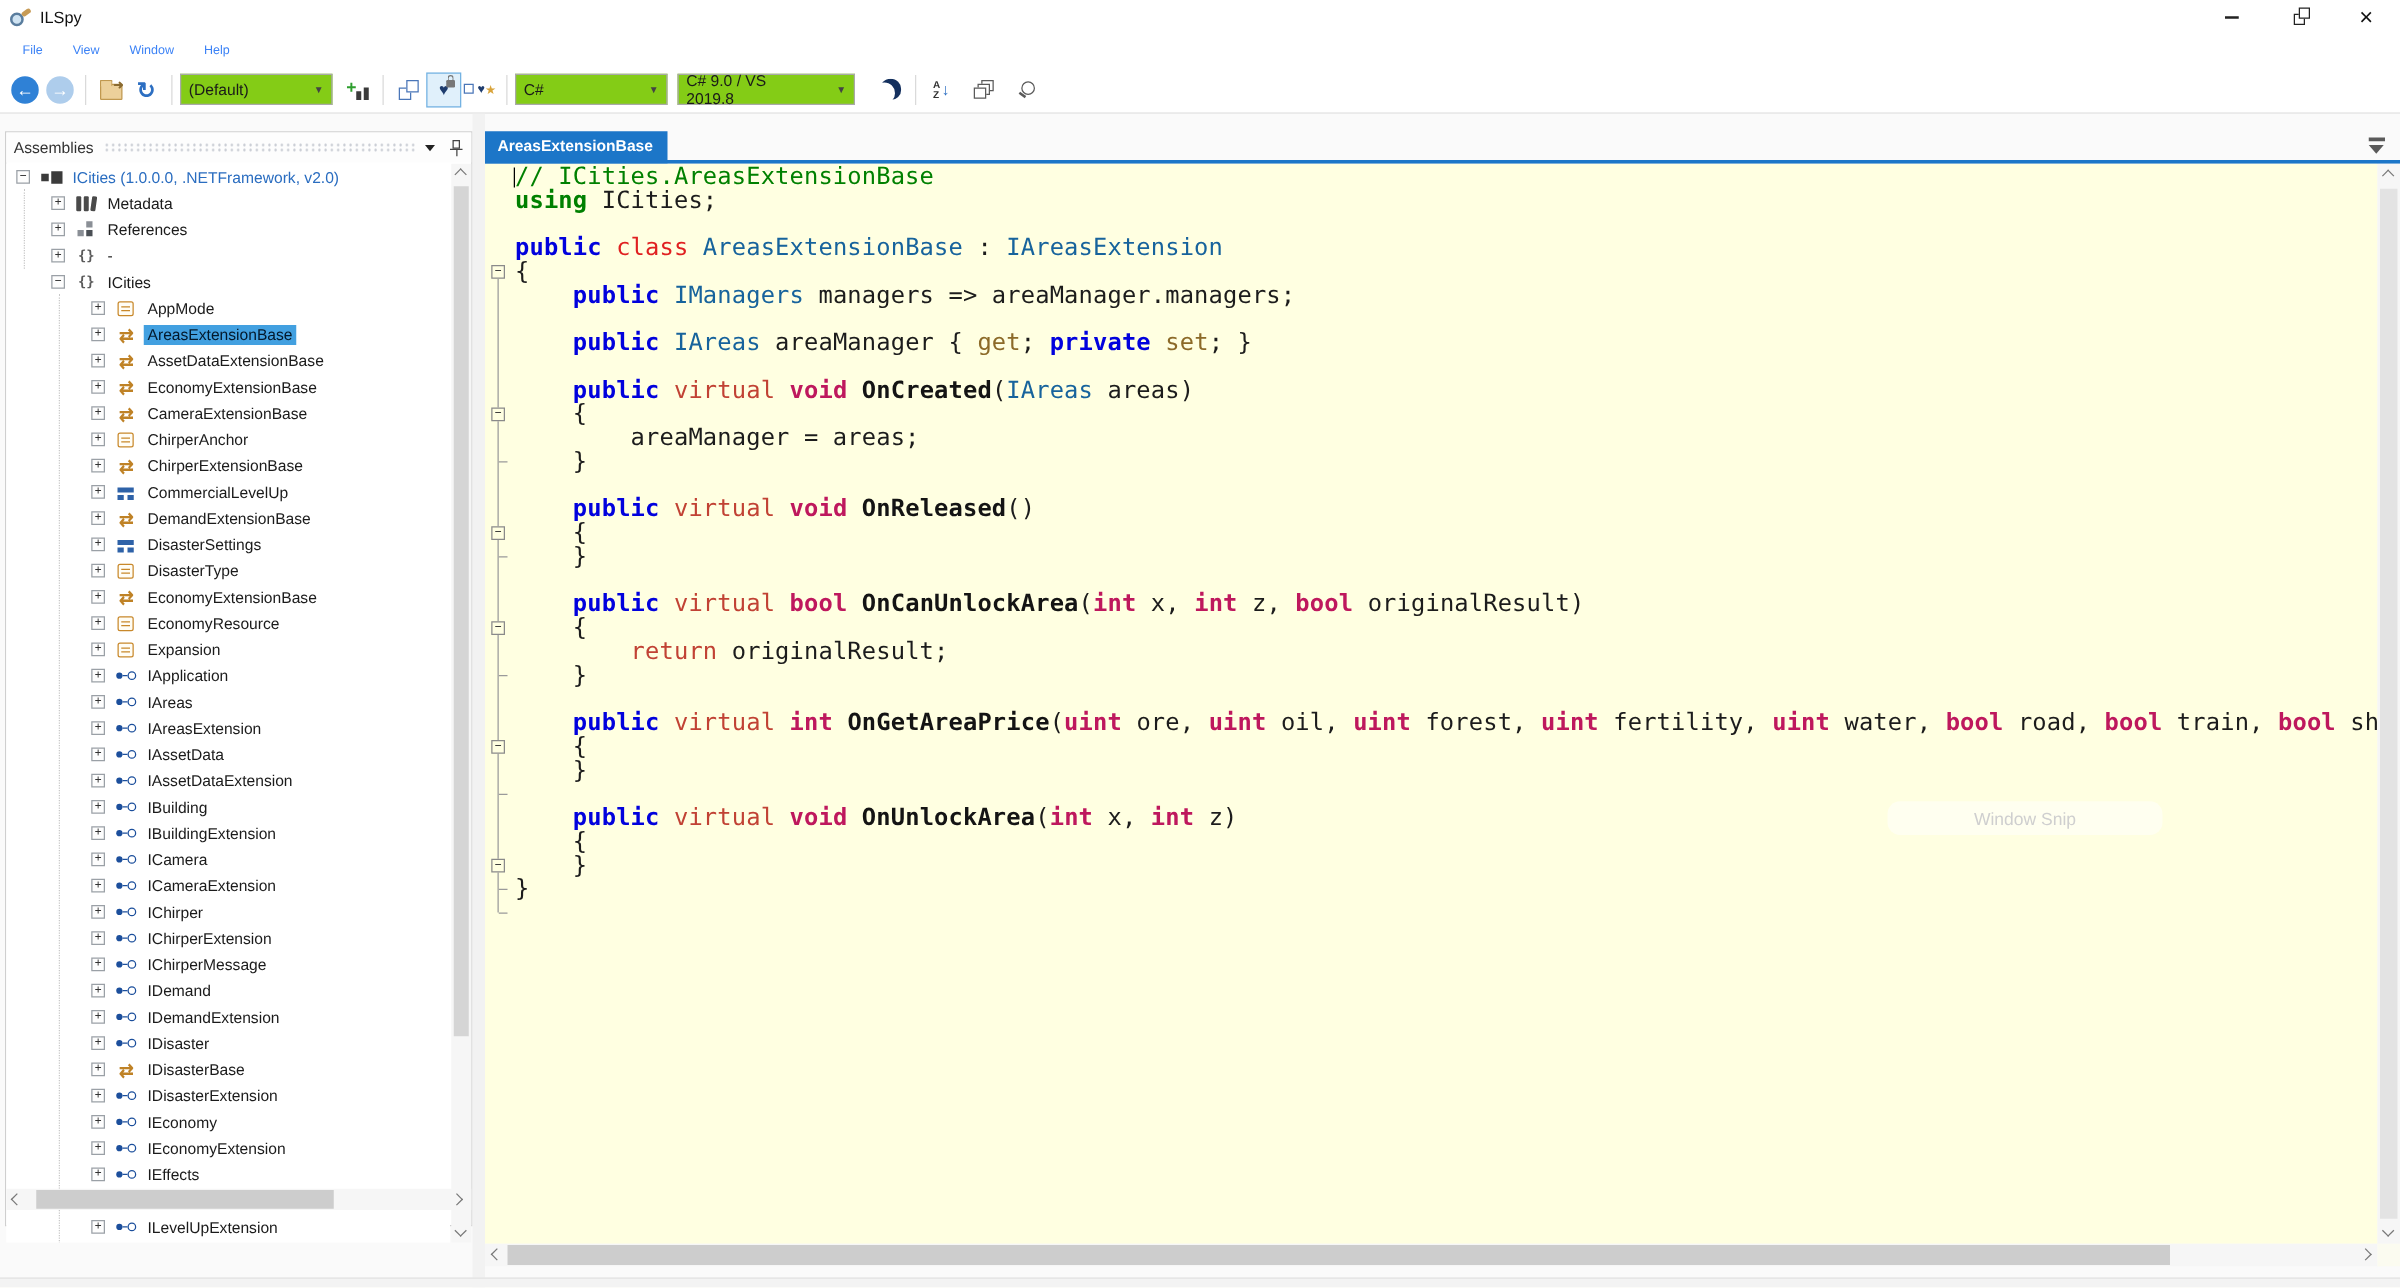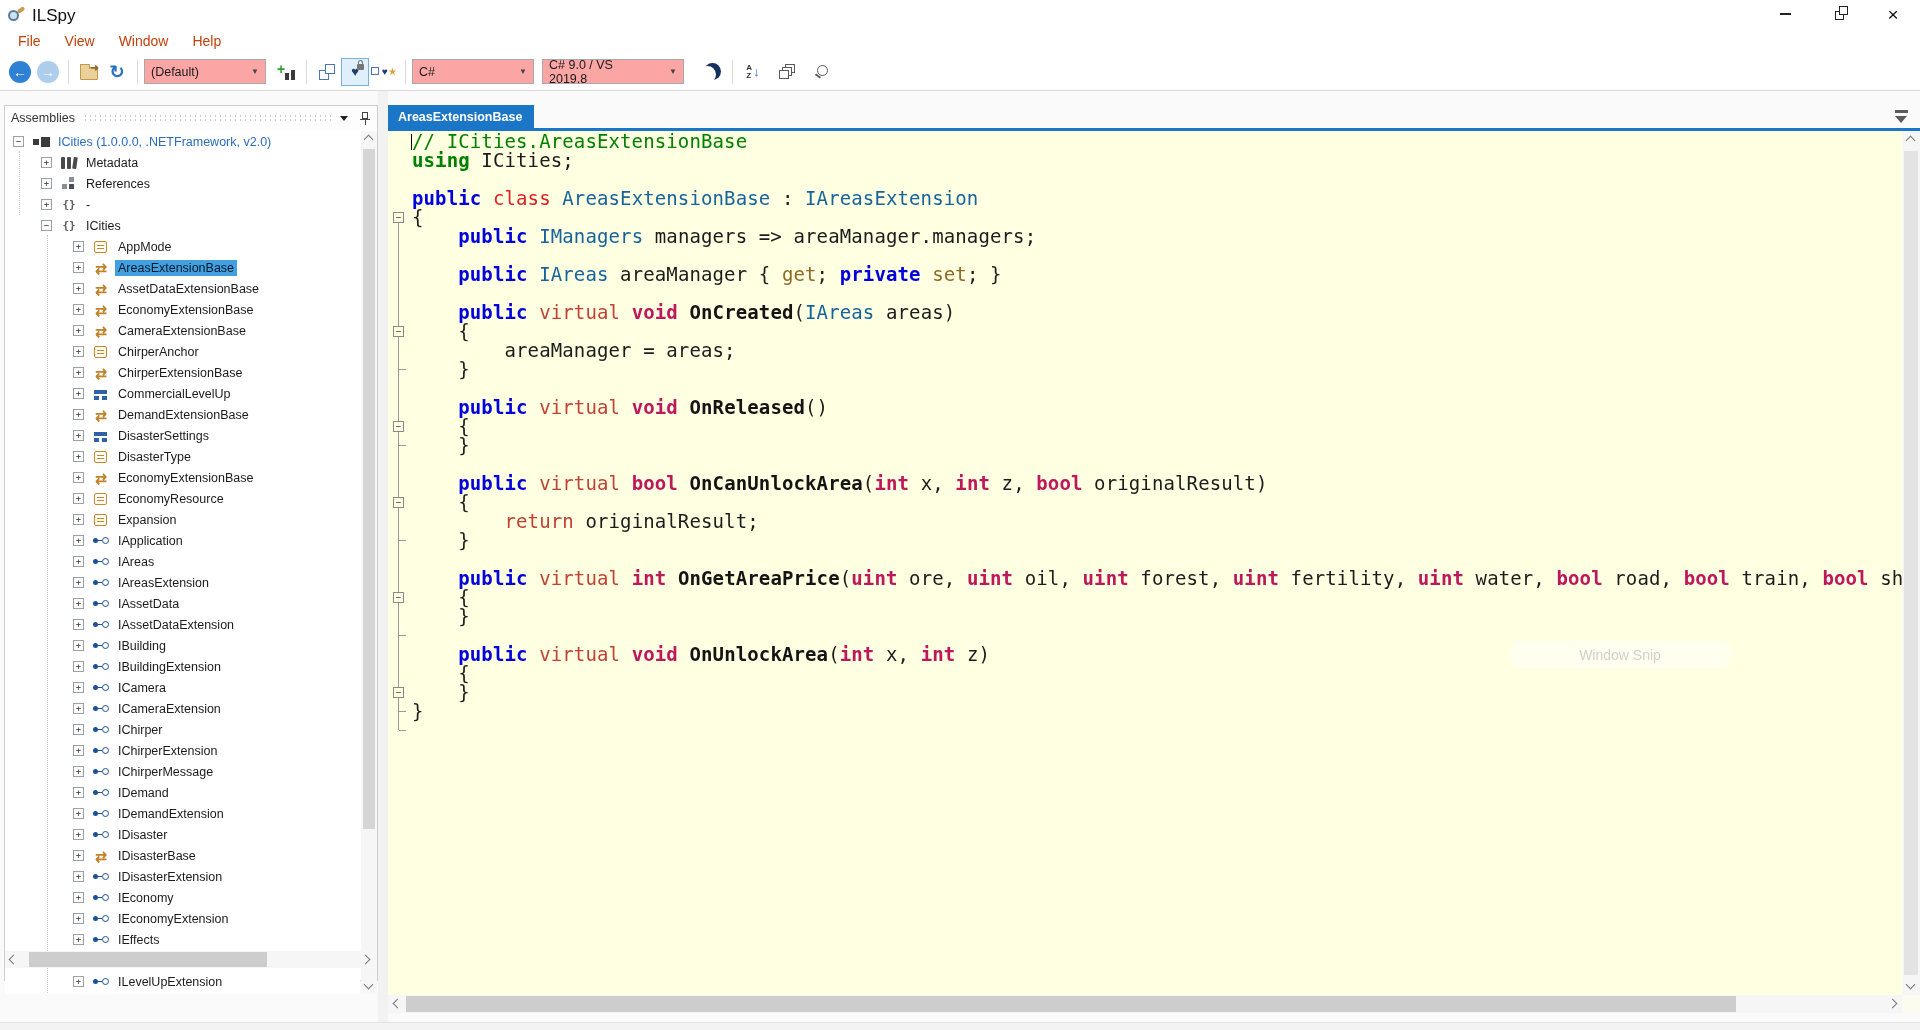--- a/index.html
+++ b/index.html
@@ -5,44 +5,44 @@
   * { margin:0; padding:0; box-sizing:border-box; }
   html,body { width:1920px; height:1030px; overflow:hidden; background:#fff;
               font-family:"Liberation Sans", sans-serif; -webkit-font-smoothing:antialiased; }
   #window { position:relative; width:1920px; height:1030px; background:#fff; }
 
   
   #titlebar { position:absolute; left:0; top:0; width:1920px; height:28px; background:#fff; }
   #app-icon { position:absolute; left:8px; top:6px; width:17px; height:17px; }
   #app-icon .lens { position:absolute; left:0; top:4px; width:11px; height:11px; border:2px solid #5a7d9e; border-radius:50%; background:#cfe3f2; }
   #app-icon .handle { position:absolute; left:9px; top:2px; width:8px; height:4px; background:#c79b56; transform:rotate(-35deg); border-radius:2px; }
-  #title-text { position:absolute; left:32px; top:6px; font-size:17px; color:#111; }
+  #title-text { position:absolute; left:32px; top:6px; font-size:13px; color:#111; }
   .wc { position:absolute; top:0; width:46px; height:28px; display:flex; align-items:center; justify-content:center; }
   #btn-min { right:112px; } #btn-restore { right:56px; } #btn-close { right:4px; }
   #btn-min i { width:11px; height:1.6px; background:#222; display:block; }
   #btn-restore .r1 { position:relative; width:9px; height:9px; border:1.4px solid #222; background:#fff; margin-top:2px; margin-left:-3px; }
   #btn-restore .r2 { position:absolute; width:9px; height:9px; border:1.4px solid #222; margin-left:0px; margin-top:-1px; left:21px; top:7px; background:#fff;}
   #btn-close span { font-size:19px; color:#111; line-height:19px; font-weight:400; }
 
   
   #menubar { position:absolute; left:0; top:28px; width:1920px; height:25px; background:#fff; display:flex; align-items:center; padding-left:8px; gap:4px; }
-  .menu-item { font-size:14px; color:#c2410c; padding:3px 10px; }
+  .menu-item { font-size:10px; color:#3b82f6; padding:3px 10px; }
 
   
   #toolbar { position:absolute; left:0; top:53px; width:1920px; height:38px; background:#fff; border-bottom:1px solid #dcdcdc; display:flex; align-items:center; padding-left:6px; }
   .tb-sep { width:1px; height:24px; background:#dadada; margin:0 6px; }
   .tb-btn { width:28px; height:28px; display:flex; align-items:center; justify-content:center; position:relative; }
   .nav-circle { width:22px; height:22px; border-radius:50%; display:flex; align-items:center; justify-content:center; color:#fff; font-size:14px; font-weight:bold; line-height:22px; }
   .nav-back { background:#2f81d6; }
   .nav-fwd  { background:#aecdec; }
   .folder { position:relative; width:18px; height:13px; background:#ecd09a; border:1px solid #c0984f; border-radius:1px; margin-top:3px; }
   .folder::before { content:""; position:absolute; left:-1px; top:-4px; width:8px; height:4px; background:#ecd09a; border:1px solid #c0984f; border-bottom:none; border-radius:1px 1px 0 0; }
   .folder .up { position:absolute; right:-2px; top:-6px; color:#8a6a30; font-size:10px; font-weight:bold; }
   .refresh { color:#2d6fc2; font-size:18px; font-weight:bold; }
-  .combo { height:25px; background:#fca5a5; border:1px solid #a9a9a9; display:flex; align-items:center; font-size:12.5px; color:#1a1a1a; padding:0 6px; justify-content:space-between;gap:40px; }
+  .combo { height:25px; background:#84cc16; border:1px solid #a9a9a9; display:flex; align-items:center; font-size:12.5px; color:#1a1a1a; padding:0 6px; justify-content:space-between;gap:40px; }
   .combo .carets { font-size:8px; color:#444; margin-left:10px; }
   .addsort { position:relative; width:18px; height:16px; }
   .addsort .plus { position:absolute; left:0; top:-3px; color:#2e9e2e; font-weight:bold; font-size:14px; }
   .addsort .b1,.addsort .b2 { position:absolute; background:#3a3a3a; width:4px; }
   .addsort .b1 { height:7px; left:8px; bottom:0; }
   .addsort .b2 { height:10px; left:14px; bottom:0; }
   .sq-double { position:relative; width:16px; height:16px; }
   .sq-double i { position:absolute; width:10px; height:10px; border:1.5px solid #4a76b8; background:#fff; }
   .sq-double i:first-child { left:0; bottom:0; }
   .sq-double i:last-child { right:0; top:0; }

